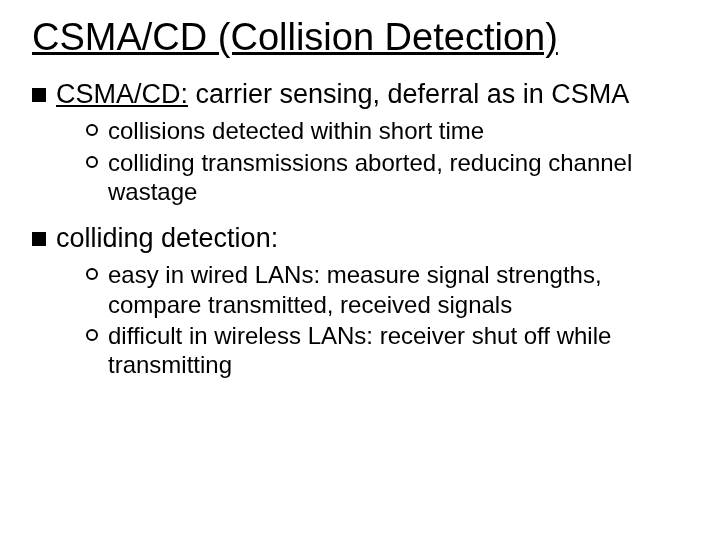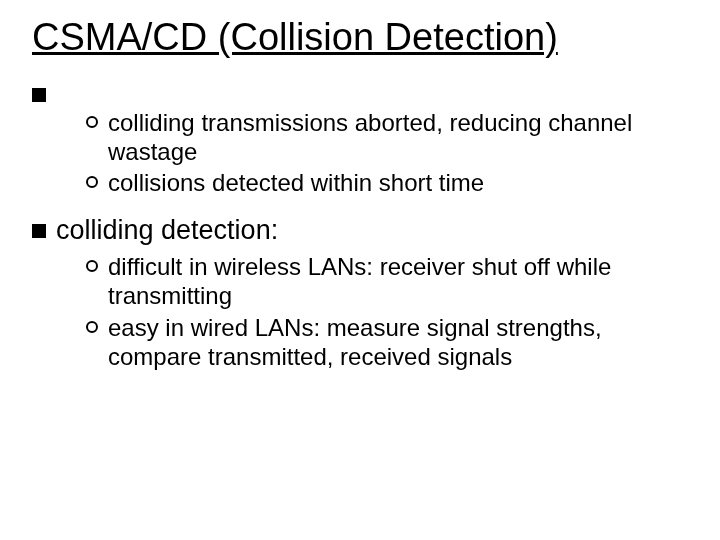--- a/index.html
+++ b/index.html
@@ -70,42 +70,45 @@
 </style>
 </head>
 <body>
 
 <div class="slide">
 
   <div class="title">CSMA/CD (Collision Detection)</div>
 
   <div class="lead-row">
     <div class="lead-marker"></div>
+    <div class="lead-text">
+      <span class="hl">CSMA/CD:</span><span> carrier sensing, deferral as in CSMA</span>
+    </div>
   </div>
 
   <div class="sub-list">
     <div class="sub-row">
       <div class="sub-marker"></div>
-      <div class="sub-text">colliding transmissions aborted, reducing channel wastage</div>
+      <div class="sub-text">collisions detected within short time</div>
     </div>
     <div class="sub-row">
       <div class="sub-marker"></div>
-      <div class="sub-text">collisions detected within short time</div>
+      <div class="sub-text">colliding transmissions aborted, reducing channel wastage</div>
     </div>
   </div>
 
   <div class="lead-row">
     <div class="lead-marker"></div>
     <div class="lead-text">colliding detection:</div>
   </div>
 
   <div class="sub-list">
     <div class="sub-row">
       <div class="sub-marker"></div>
-      <div class="sub-text">difficult in wireless LANs: receiver shut off while transmitting</div>
+      <div class="sub-text">easy in wired LANs: measure signal strengths, compare transmitted, received signals</div>
     </div>
     <div class="sub-row">
       <div class="sub-marker"></div>
-      <div class="sub-text">easy in wired LANs: measure signal strengths, compare transmitted, received signals</div>
+      <div class="sub-text">difficult in wireless LANs: receiver shut off while transmitting</div>
     </div>
   </div>
 
 </div>
 
 </body></html>

